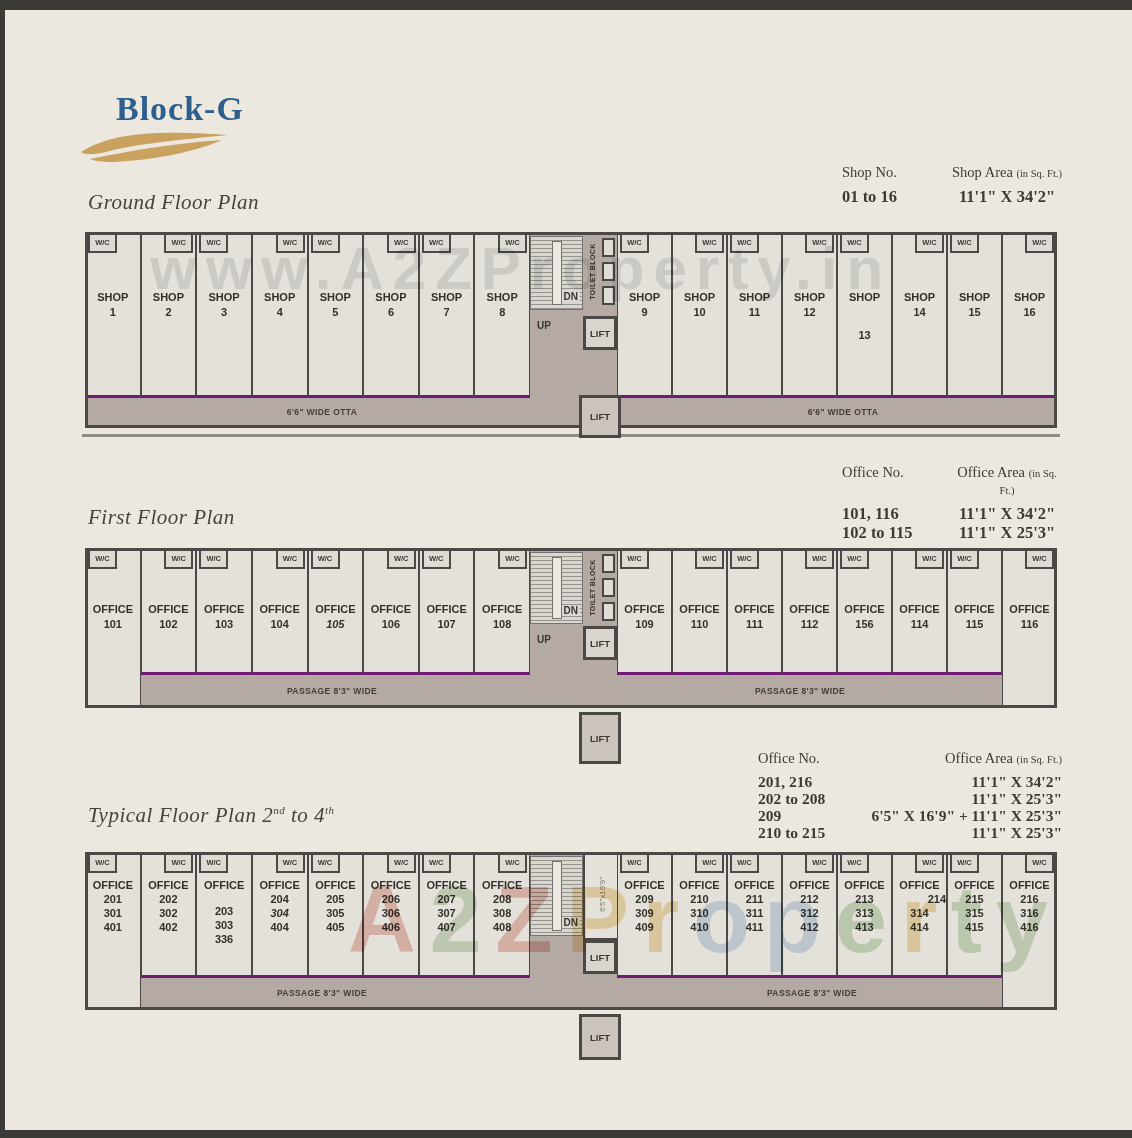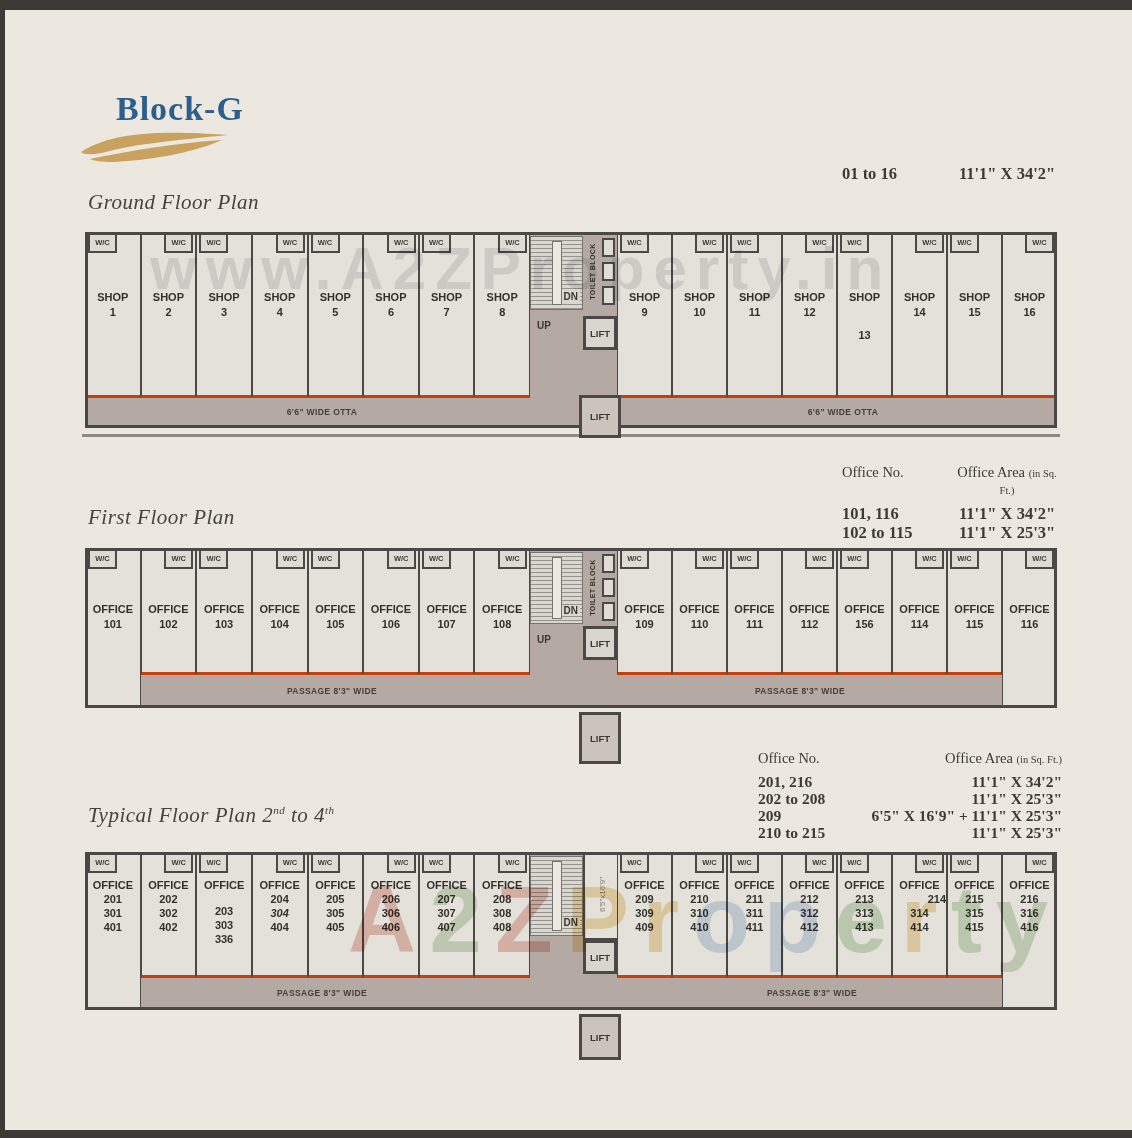--- a/index.html
+++ b/index.html
@@ -14,21 +14,21 @@
   .tc1{width:108px;padding-left:4px}
   .tc2{flex:1;text-align:center}
   .th{font-size:14.5px;padding-bottom:6px}
   .sub{font-size:10.5px}
   .inl{display:inline}
   .tv{font-size:16.5px;font-weight:bold;line-height:19px}
   #tbl2 .tv{font-size:15.5px;line-height:17px}
   #tbl2 .tc2{text-align:right;padding-right:2px}
   #tbl2 .tc1{width:104px}
   .plan{position:absolute;left:85px;width:972px}
-  .unit{position:absolute;box-sizing:border-box;background:#E4E1DA;border-left:1.5px solid #4B4845;border-right:1.5px solid #4B4845;border-bottom:3px solid #c2410c;text-align:center;color:#33312C;font-weight:bold;font-size:11px}
+  .unit{position:absolute;box-sizing:border-box;background:#E4E1DA;border-left:1.5px solid #4B4845;border-right:1.5px solid #4B4845;border-bottom:3px solid #701a75;text-align:center;color:#33312C;font-weight:bold;font-size:11px}
   .uline{display:block;white-space:nowrap}
   .wc{position:absolute;top:0;width:29px;height:21px;box-sizing:border-box;border:2px solid #4B4845;background:#DEDBD4;font-size:7.5px;font-weight:bold;color:#3A3835;display:flex;align-items:center;justify-content:center;z-index:3}
   .strip{position:absolute;background:#B5A9A3}
   .strip-label{position:absolute;transform:translateX(-50%);font-size:8.5px;font-weight:bold;color:#413F3A;letter-spacing:.4px;white-space:nowrap;z-index:4}
   .core{position:absolute;background:#B5A9A3}
   .stairs{position:absolute;background:repeating-linear-gradient(180deg,#DAD7D1 0px,#DAD7D1 3px,#95938E 3px,#95938E 4px);border:1px solid #76736E;box-sizing:border-box}
   .rail{position:absolute;left:50%;top:4px;bottom:4px;width:8px;margin-left:-5px;background:#ECE9E2;border:1px solid #76736E}
   .dn{position:absolute;right:2px;bottom:7px;font-size:10px;font-weight:bold;color:#3A3835;background:#DAD7D1;padding:0 2px;line-height:10px}
   .up{position:absolute;font-size:10px;font-weight:bold;color:#3A3835}
   .toilet{position:absolute}
@@ -55,20 +55,24 @@
 <div class="swoosh">
   <svg width="156" height="42" viewBox="0 0 156 42">
     <path d="M3 25 C30 8 68 2 150 8 C100 13 55 17 28 25 C15 28 6 28 3 25 Z" fill="#C8A25E"></path>
     <path d="M12 32 C55 23 100 16 144 13 C112 27 72 33 36 35 C24 35 15 34 12 32 Z" fill="#C8A25E"></path>
   </svg>
 </div>
 
 <h2 class="fh" style="top:190px">Ground Floor Plan</h2>
 <div class="spec" id="tbl0" style="left:838px;top:164px;width:226px">
     <div class="trow">
+      <div class="tc1 th">Shop No.</div>
+      <div class="tc2 th"><div class="inl">Shop Area </div><div class="inl sub">(in Sq. Ft.)</div></div>
+    </div>
+    <div class="trow">
       <div class="tc1 tv">01 to 16</div>
       <div class="tc2 tv">11'1" X 34'2"</div>
     </div>
   </div>
 <div class="plan" id="fp0" style="top: 232px; height: 208px;">
     <div class="strip" style="left: 0px; top: 166px; width: 972px; height: 30px;"></div>
     <div class="unit" style="left: 0px; top: 0px; width: 55.625px; height: 166px; padding-top: 58px;">
       <div class="wc" style="left: 2px;">W/C</div>
       <div class="uline" style="line-height: 15px;">SHOP</div>
       <div class="uline" style="line-height: 15px;">1</div>
@@ -204,21 +208,21 @@
       <div class="uline" style="line-height: 15px;">103</div>
     </div>
     <div class="unit" style="left: 166.875px; top: 0px; width: 55.625px; height: 127px; padding-top: 54px;">
       <div class="wc" style="right: 2px;">W/C</div>
       <div class="uline" style="line-height: 15px;">OFFICE</div>
       <div class="uline" style="line-height: 15px;">104</div>
     </div>
     <div class="unit" style="left: 222.5px; top: 0px; width: 55.625px; height: 127px; padding-top: 54px;">
       <div class="wc" style="left: 2px;">W/C</div>
       <div class="uline" style="line-height: 15px;">OFFICE</div>
-      <div class="uline" style="line-height: 15px;">105</div>
+      <div class="uline" style="line-height: 15px; font-style: italic;">105</div>
     </div>
     <div class="unit" style="left: 278.125px; top: 0px; width: 55.625px; height: 127px; padding-top: 54px;">
       <div class="wc" style="right: 2px;">W/C</div>
       <div class="uline" style="line-height: 15px;">OFFICE</div>
       <div class="uline" style="line-height: 15px;">106</div>
     </div>
     <div class="unit" style="left: 333.75px; top: 0px; width: 55.625px; height: 127px; padding-top: 54px;">
       <div class="wc" style="left: 2px;">W/C</div>
       <div class="uline" style="line-height: 15px;">OFFICE</div>
       <div class="uline" style="line-height: 15px;">107</div>

